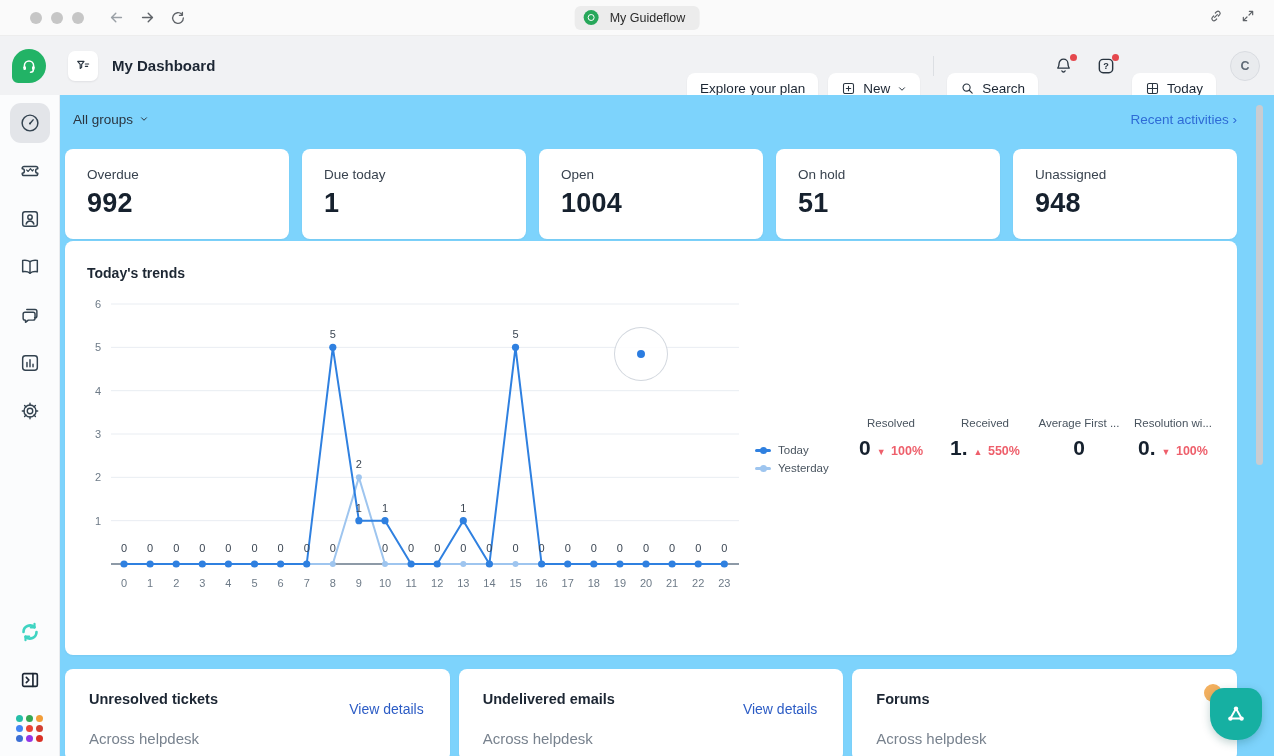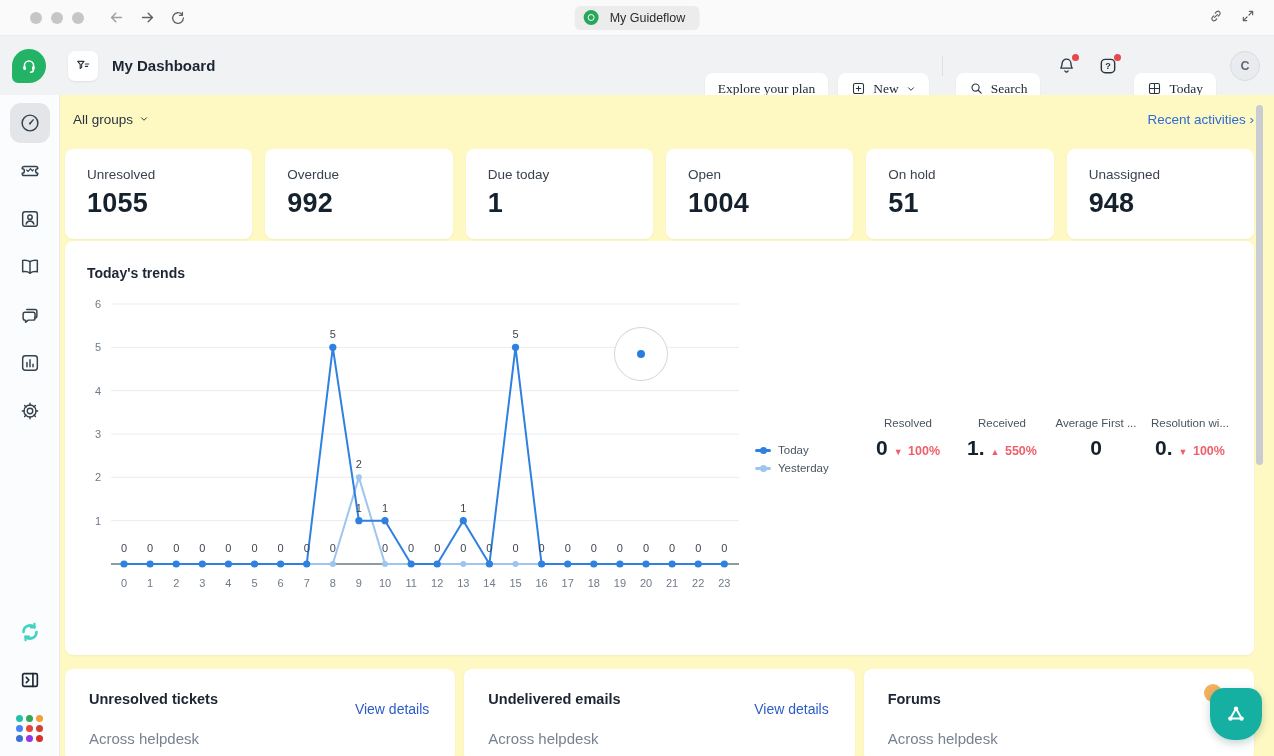--- a/index.html
+++ b/index.html
@@ -16,36 +16,36 @@
   .tab-fav { width:15px; height:15px; border-radius:50%; background:#27a75a; display:flex; align-items:center; justify-content:center; }
   .tab-fav i { width:7px; height:7px; border:1.6px solid #fff; border-radius:50%; display:block; }
   .chrome-right { position:absolute; right:18px; display:flex; gap:16px; color:#5f6368; }
 
   
   .app-header { height:59px; background:#f1f2f4; display:flex; align-items:center; padding:0 14px 0 12px; }
   .logo { width:34px; height:34px; background:#22b366; border-radius:50% 50% 50% 18%; display:flex; align-items:center; justify-content:center; }
   .filter-btn { width:30px; height:30px; background:#fff; border-radius:7px; margin-left:22px; display:flex; align-items:center; justify-content:center; box-shadow:0 1px 2px rgba(20,30,40,.08); }
   .page-title { font-size:15px; font-weight:700; margin-left:14px; color:#1c2633; }
   .header-right { margin-left:auto; display:flex; align-items:center; gap:10px; }
-  .hbtn { background:#fff; border:none; border-radius:8px; height:32px; padding:0 13px; font-size:13.5px; font-weight:500; color:#1c2633; display:flex; align-items:center; gap:7px; box-shadow:0 1px 2px rgba(20,30,40,.07); font-family:Liberation Serif, serif; cursor:pointer;margin-top:46px; }
+  .hbtn { background:#fff; border:none; border-radius:8px; height:32px; padding:0 13px; font-size:13.5px; font-weight:500; color:#1c2633; display:flex; align-items:center; gap:7px; box-shadow:0 1px 2px rgba(20,30,40,.07); font-family:Liberation Sans, sans-serif; cursor:pointer;margin-top:46px; }
   .hdr-divider { width:1px; height:20px; background:#dcdfe3; margin:0 3px; }
   .icon-btn { position:relative; width:32px; height:32px; display:flex; align-items:center; justify-content:center; color:#2a3540; background:transparent; border:none; cursor:pointer; }
   .red-dot { position:absolute; top:4px; right:3px; width:7px; height:7px; border-radius:50%; background:#e5484d; }
   .avatar { width:30px; height:30px; border-radius:50%; background:#e9ebee; border:1px solid #d9dce1; color:#5f6a76; font-size:12.5px; font-weight:600; display:flex; align-items:center; justify-content:center; margin-left:4px; }
 
   
   .workspace { display:flex; height:661px; }
   .sidebar { width:60px; background:#fbfcfd; border-right:1px solid #e9ebee; display:flex; flex-direction:column; align-items:center; padding-top:8px; }
   .side-item { width:40px; height:40px; border-radius:11px; display:flex; align-items:center; justify-content:center; margin-bottom:8px; color:#33424f; cursor:pointer; }
   .side-item.active { background:#e3e5e9; }
   .side-spacer { flex:1; }
   .dots-grid { display:grid; grid-template-columns:repeat(3,7px); gap:3px; }
   .dots-grid i { width:7px; height:7px; border-radius:50%; display:block; }
 
-  .main { flex:1; position:relative; background:#fef9c3; overflow:hidden; padding:0 20px 0 5px; }
+  .main { flex:1; position:relative; background:#7dd3fc; overflow:hidden; padding:0 37px 0 5px; }
   .toolbar-row { height:48px; display:flex; align-items:center; justify-content:space-between; padding:0 0 0 8px; }
   .groups-dd { display:flex; align-items:center; gap:6px; font-size:13.5px; color:#2a3540; cursor:pointer; }
   .recent-link { font-size:13.5px; font-weight:500; color:#2e6bd6; cursor:pointer; }
 
   
   .stats-row { display:flex; gap:13px; margin-top:6px; }
   .stat-card { flex:1; background:#fff; border-radius:8px; height:90px; padding:18px 22px; box-shadow:0 1px 2px rgba(25,35,50,.05); }
   .stat-label { font-size:13.5px; color:#39434f; }
   .stat-value { font-size:27px; font-weight:700; color:#16212e; margin-top:6px; letter-spacing:.2px; }
 
@@ -273,24 +273,20 @@
       <div class="groups-dd">
         <span>All groups</span>
         <svg width="10" height="10" viewBox="0 0 24 24" fill="none" stroke="#2a3540" stroke-width="2.4" stroke-linecap="round" stroke-linejoin="round">
             <path d="M6 9l6 6 6-6"></path>
           </svg>
       </div>
       <span class="recent-link">Recent activities ›</span>
     </div>
 
     <div class="stats-row" id="stats-row">
-        <div class="stat-card">
-          <div class="stat-label">Unresolved</div>
-          <div class="stat-value">1055</div>
-        </div>
         <div class="stat-card">
           <div class="stat-label">Overdue</div>
           <div class="stat-value">992</div>
         </div>
         <div class="stat-card">
           <div class="stat-label">Due today</div>
           <div class="stat-value">1</div>
         </div>
         <div class="stat-card">
           <div class="stat-label">Open</div>

